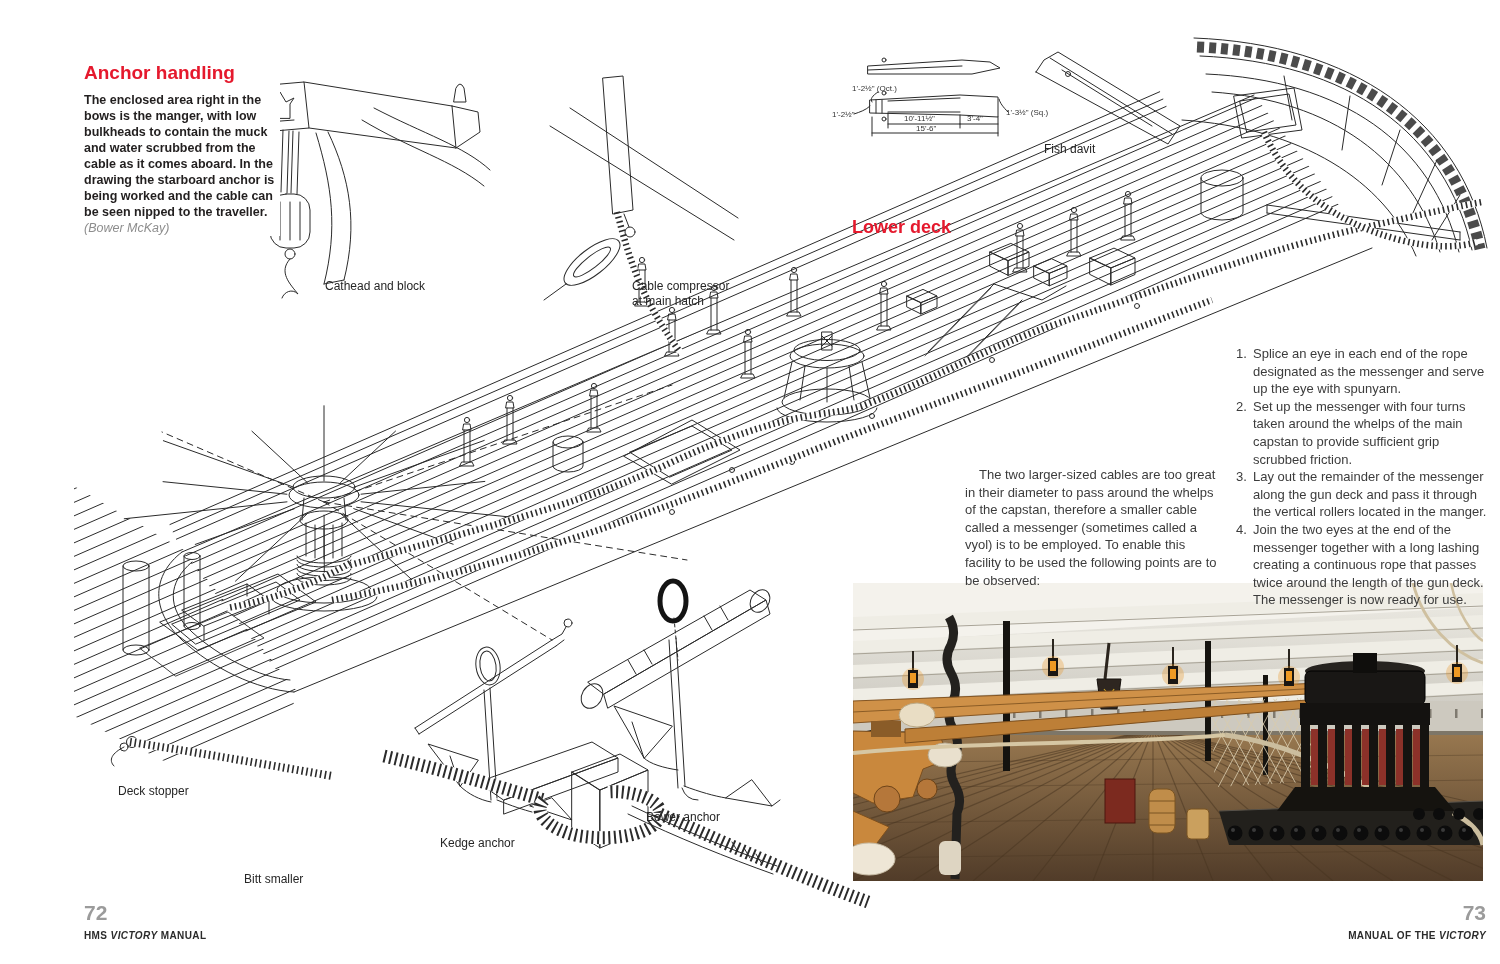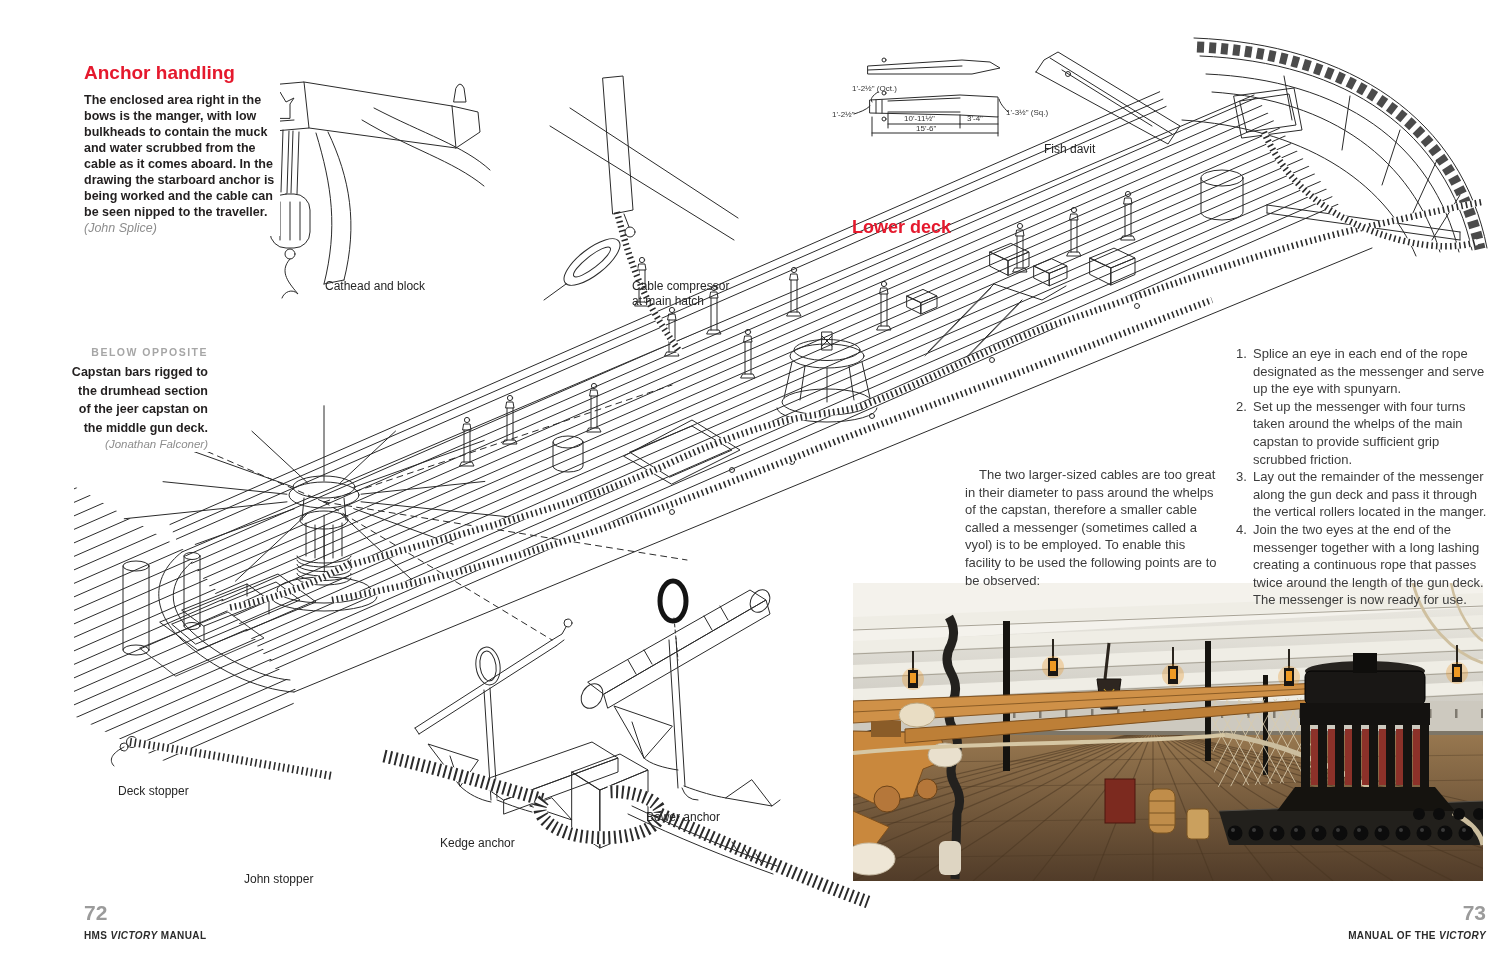--- a/index.html
+++ b/index.html
@@ -657,39 +657,34 @@
             <circle cx="604" cy="90" r="11" fill="#e8921d" opacity="0.3"></circle>
             <rect x="599" y="81" width="10" height="18" fill="#1b1713"></rect>
             <rect x="601" y="84" width="6" height="10" fill="#ef9a24"></rect>
           </g>
         </g>
   </g>
 </svg>
 
 <div class="txt anchor-block">
   <h1 class="red-head">Anchor handling</h1>
-  <p><span>The enclosed area right in the bows is the manger, with low bulkheads to contain the muck and water scrubbed from the cable as it comes aboard. In the drawing the starboard anchor is being worked and the cable can be seen nipped to the traveller. </span><span class="credit">(John Splice)</span></p>
+  <p><span>The enclosed area right in the bows is the manger, with low bulkheads to contain the muck and water scrubbed from the cable as it comes aboard. In the drawing the starboard anchor is being worked and the cable can be seen nipped to the traveller. </span><span class="credit">(Bower McKay)</span></p>
 </div>
 
-<div class="txt below-opposite">
-  <span class="kicker">BELOW OPPOSITE</span>
-  <span class="bo-body">Capstan bars rigged to the drumhead section of the jeer capstan on the middle gun deck.</span>
-  <span class="credit">(Jonathan Falconer)</span>
-</div>
 
 <div class="txt red-head lower-deck">Lower deck</div>
 
 <div class="txt cap" style="left:293px;top:279px;">Cathead and block</div>
 <div class="txt cap" style="left:600px;top:279px;">
   <div>Cable compressor</div>
   <div>at main hatch</div>
 </div>
 <div class="txt cap" style="left:1012px;top:142px;">Fish davit</div>
 <div class="txt cap" style="left:86px;top:784px;">Deck stopper</div>
-<div class="txt cap" style="left:212px;top:872px;">John stopper</div>
+<div class="txt cap" style="left:212px;top:872px;">Bitt smaller</div>
 <div class="txt cap" style="left:408px;top:836px;">Kedge anchor</div>
 <div class="txt cap" style="left:614px;top:810px;">Bower anchor</div>
 
 <span class="dim" style="left:820px;top:84px;">1'-2½" (Oct.)</span>
 <span class="dim" style="left:800px;top:110px;">1'-2½"</span>
 <span class="dim" style="left:872px;top:114px;">10'-11½"</span>
 <span class="dim" style="left:935px;top:114px;">3'-4"</span>
 <span class="dim" style="left:884px;top:124px;">15'-6"</span>
 <span class="dim" style="left:974px;top:108px;">1'-3½" (Sq.)</span>
 

